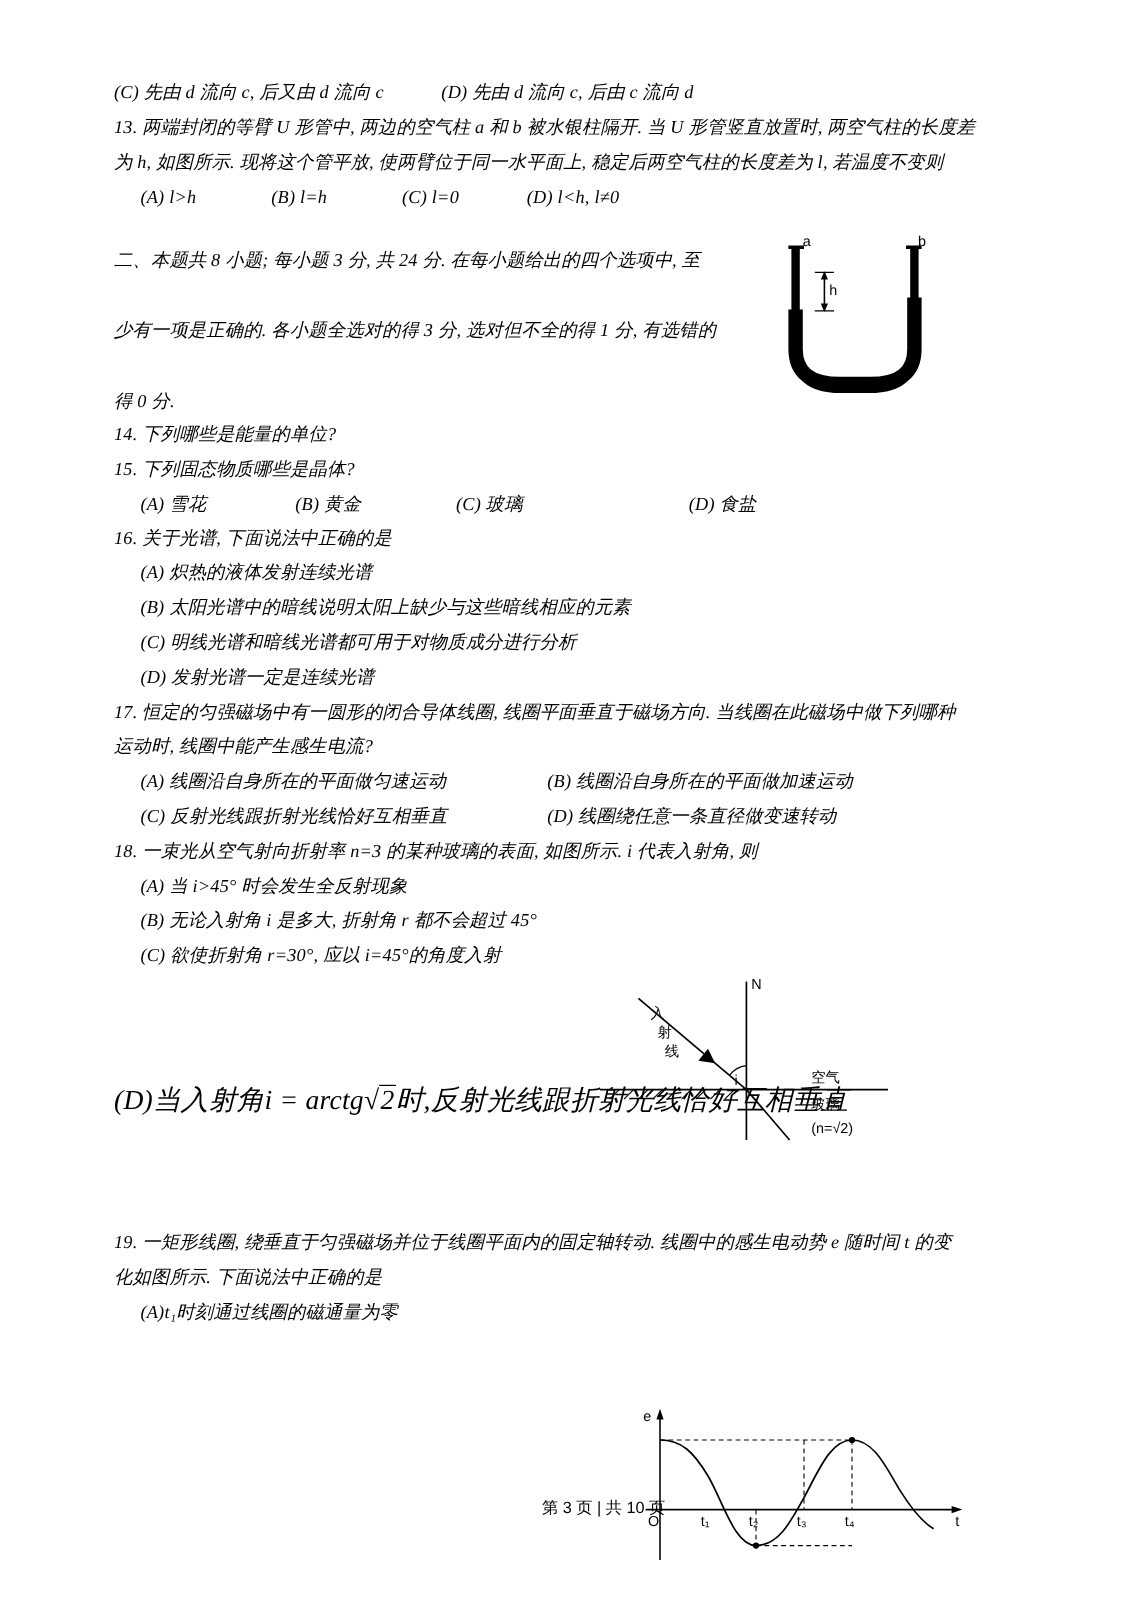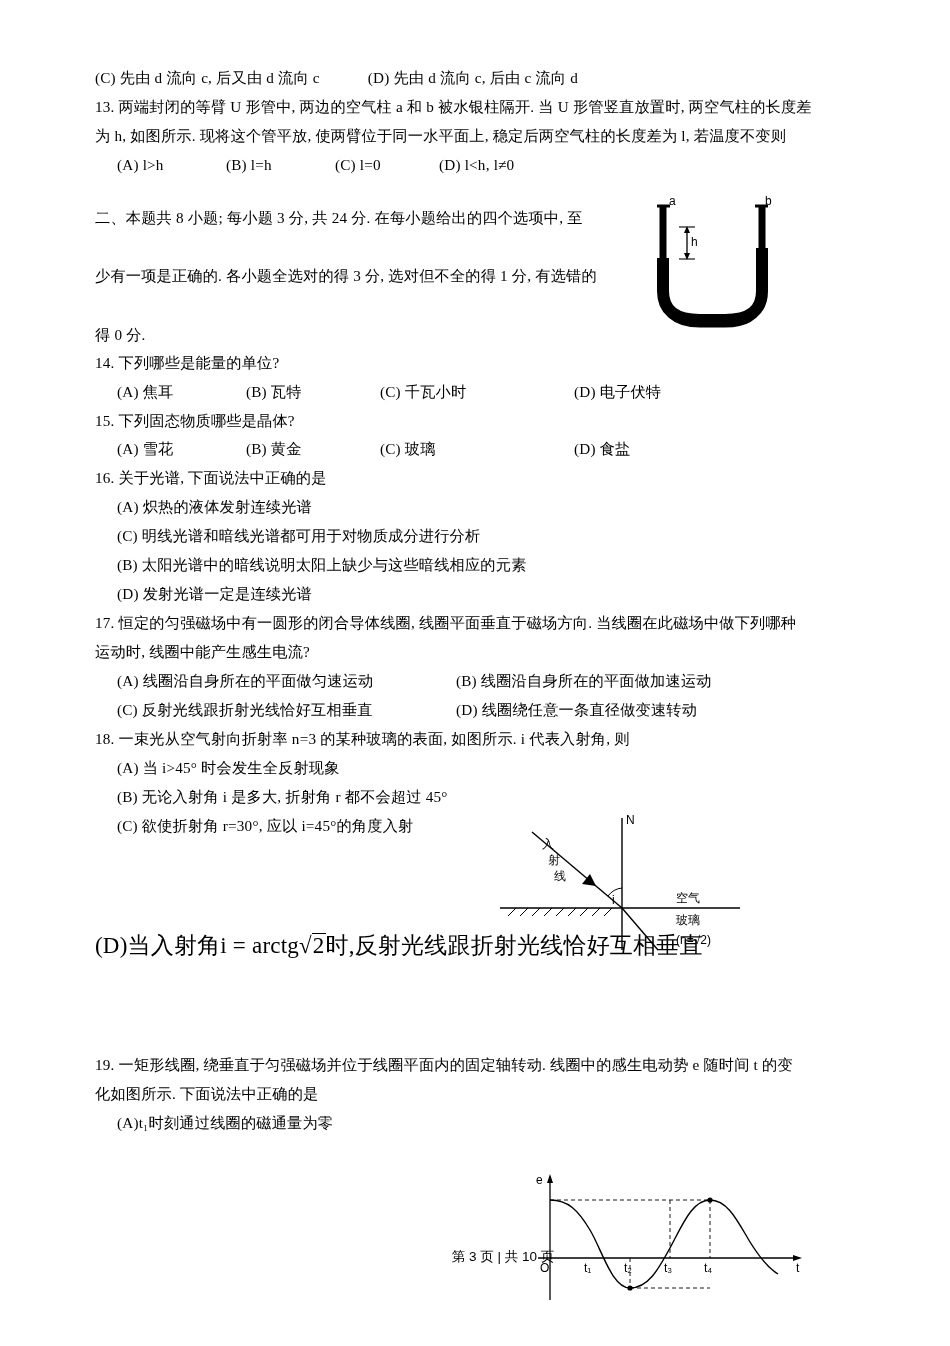--- a/index.html
+++ b/index.html
@@ -19,20 +19,21 @@
     position: absolute;
     left: 0; top: 0;
     width: 950px;
     height: 1346px;
   }
   .content {
     position: absolute;
     left: 95px;
     top: 70px;
     width: 760px;
+    font-style: italic;
   }
   .line {
     font-size: 15.2px;
     line-height: 1.05;
     margin: 0 0 13px 0;
     white-space: nowrap;
     letter-spacing: 0.2px;
   }
   .indent { padding-left: 22px; }
   .opt { display: inline-block; }
@@ -111,39 +112,33 @@
       <span class="opt" style="display:inline-block;width:105px">(B) l=h</span>
       <span class="opt" style="display:inline-block;width:100px">(C) l=0</span>
       <span class="opt">(D) l&lt;h, l≠0</span>
     </div>
 
     <div class="line narrow sec-head">二、本题共 8 小题; 每小题 3 分, 共 24 分. 在每小题给出的四个选项中, 至</div>
     <div class="line narrow sec-head">少有一项是正确的. 各小题全选对的得 3 分, 选对但不全的得 1 分, 有选错的</div>
     <div class="line narrow sec-head">得 0 分.</div>
 
     <div class="line" style="margin-top:6px">14. 下列哪些是能量的单位?</div>
-    <div class="line indent">
-      <span class="opt" style="display:inline-block;width:125px">(A) 焦耳</span>
-      <span class="opt" style="display:inline-block;width:130px">(B) 瓦特</span>
-      <span class="opt" style="display:inline-block;width:190px">(C) 千瓦小时</span>
-      <span class="opt">(D) 电子伏特</span>
-    </div>
 
     <div class="line">15. 下列固态物质哪些是晶体?</div>
     <div class="line indent">
       <span class="opt" style="display:inline-block;width:125px">(A) 雪花</span>
       <span class="opt" style="display:inline-block;width:130px">(B) 黄金</span>
       <span class="opt" style="display:inline-block;width:190px">(C) 玻璃</span>
       <span class="opt">(D) 食盐</span>
     </div>
 
     <div class="line">16. 关于光谱, 下面说法中正确的是</div>
     <div class="line indent">(A) 炽热的液体发射连续光谱</div>
+    <div class="line indent">(B) 太阳光谱中的暗线说明太阳上缺少与这些暗线相应的元素</div>
     <div class="line indent">(C) 明线光谱和暗线光谱都可用于对物质成分进行分析</div>
-    <div class="line indent">(B) 太阳光谱中的暗线说明太阳上缺少与这些暗线相应的元素</div>
     <div class="line indent">(D) 发射光谱一定是连续光谱</div>
 
     <div class="line">17. 恒定的匀强磁场中有一圆形的闭合导体线圈, 线圈平面垂直于磁场方向. 当线圈在此磁场中做下列哪种</div>
     <div class="line">运动时, 线圈中能产生感生电流?</div>
     <div class="line indent">
       <span class="opt" style="display:inline-block;width:335px">(A) 线圈沿自身所在的平面做匀速运动</span>
       <span class="opt">(B) 线圈沿自身所在的平面做加速运动</span>
     </div>
     <div class="line indent">
       <span class="opt" style="display:inline-block;width:335px">(C) 反射光线跟折射光线恰好互相垂直</span>

